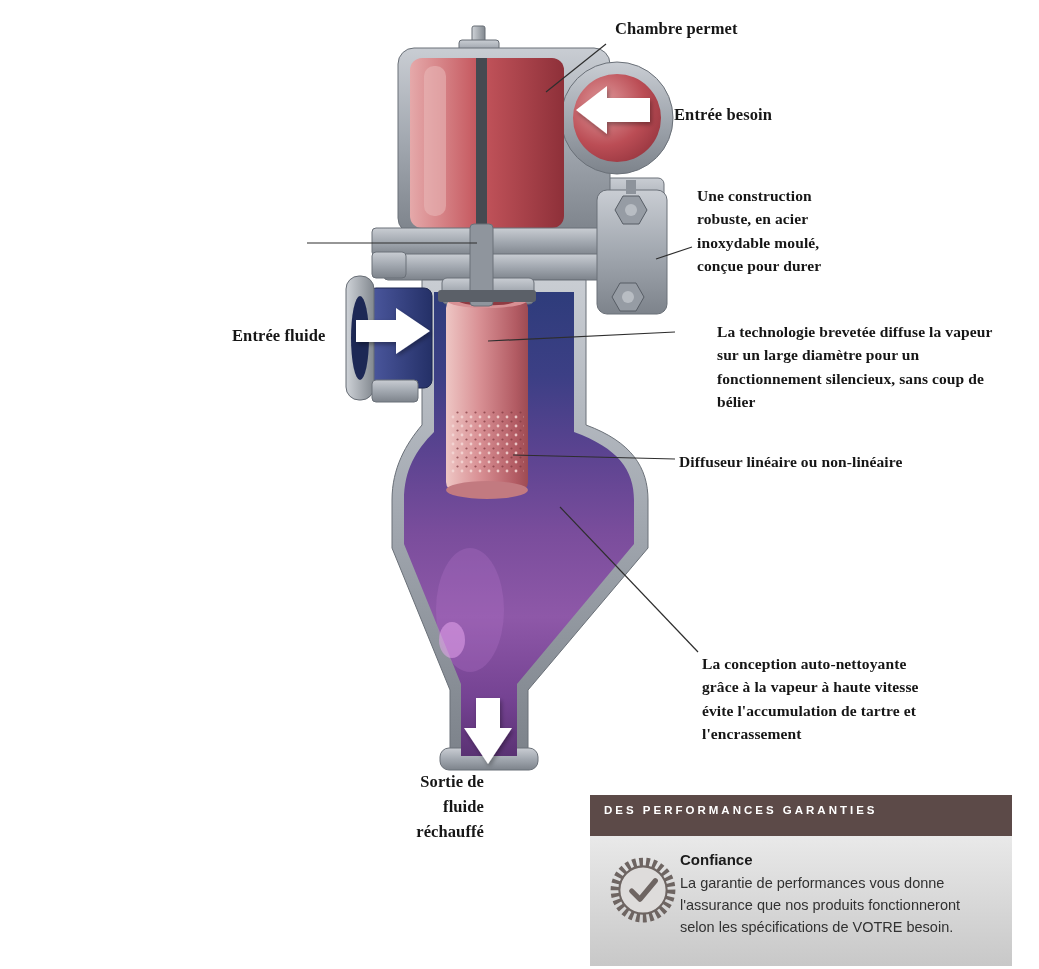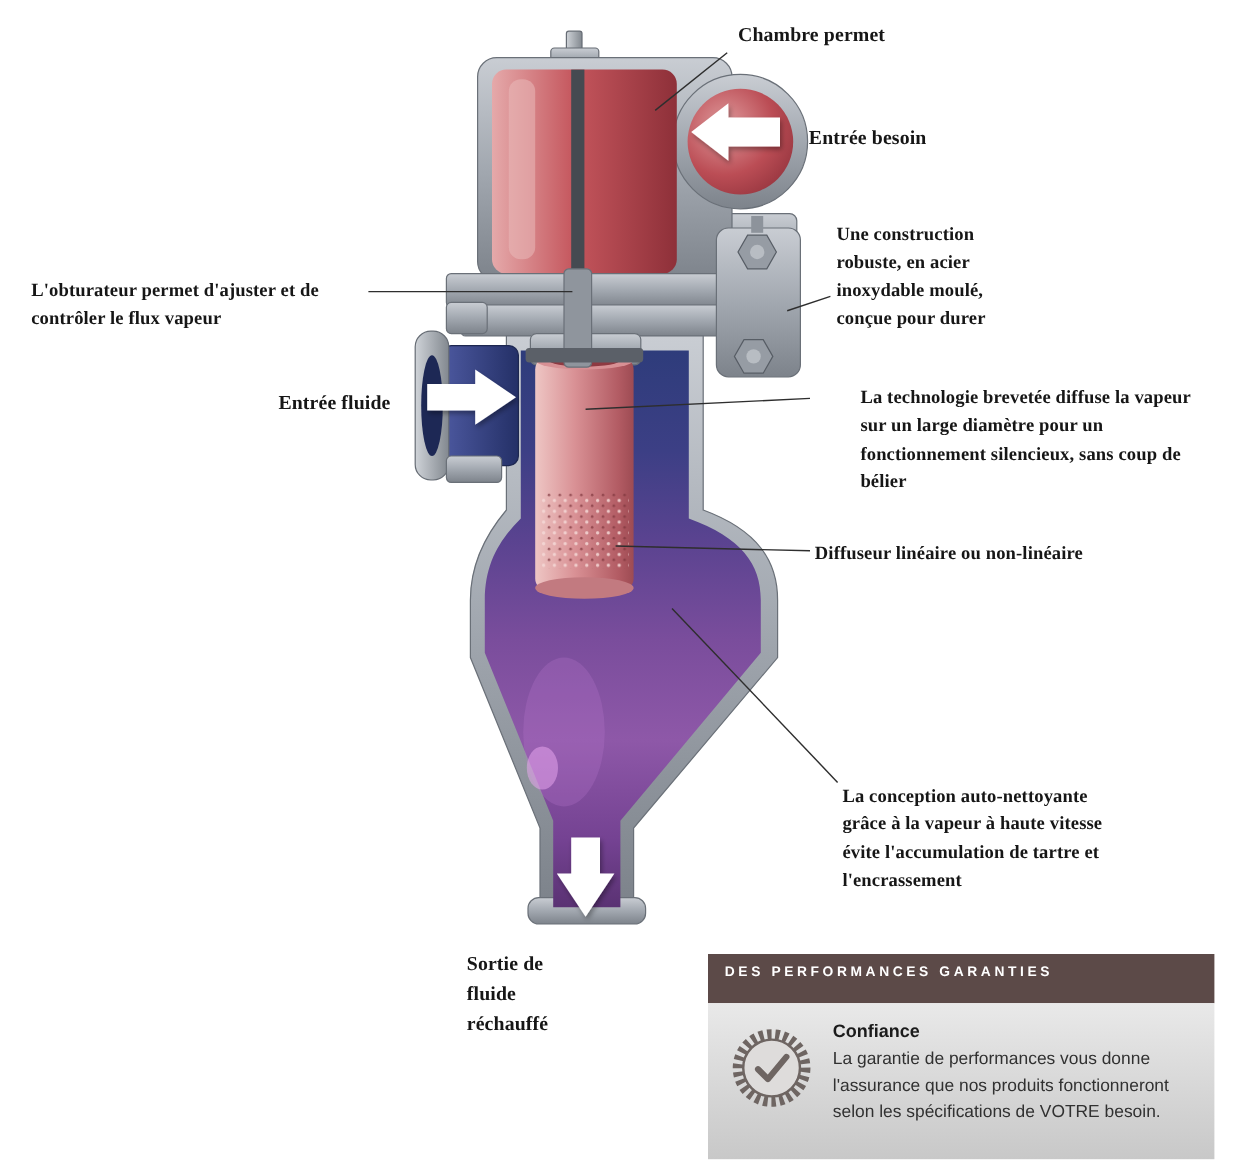--- a/index.html
+++ b/index.html
@@ -7,33 +7,33 @@
   .canvas {
     position:relative; width:1039px; height:969px; background:#fff;
     overflow:hidden; font-family:"Liberation Serif", serif;
   }
   .art { position:absolute; left:0; top:0; width:1039px; height:969px; }
   .label {
     position:absolute; font-weight:700; color:#161616;
     font-size:15.5px; line-height:1.5; letter-spacing:.1px;
   }
   .label.big { font-size:16.5px; }
-  .label.center { text-align:left;margin-top:21px; }
+  .label.center { text-align:right; }
 
   .panel {
     position:absolute; left:590px; top:795px; width:422px;
     font-family:"Liberation Sans", sans-serif;
   }
   .panel-header {
     background:#5c4a48; color:#ffffff; font-size:11.5px; font-weight:700;
     letter-spacing:3px; padding:9px 14px 20px 14px;
   }
   .panel-body {
     background:linear-gradient(180deg,#e9e9e9,#c8c8c8);
-    padding:15px 14px 18px 16px; display:flex; gap:14px; align-items:flex-start;
+    padding:15px 14px 18px 16px; display:flex; gap:0; align-items:flex-start;
     min-height:130px;
   }
   .badge { width:74px; height:74px; flex:none; margin-top:2px; }
   .panel-text { flex:1; }
   .panel-title { font-size:15px; font-weight:700; color:#1b1b1b; margin-bottom:5px; }
   .panel-para { font-size:14.5px; color:#313131; line-height:1.5; }
 </style>
 </head>
 <body>
 
@@ -159,21 +159,20 @@
       <line x1="698" y1="652" x2="560" y2="507"></line>
     </g>
   </svg>
 
   <div class="label big" style="left:615px; top:17px; width:160px;">Chambre permet</div>
 
   <div class="label big" style="left:674px; top:103px; width:160px;">Entrée besoin</div>
 
   <div class="label" style="left:697px; top:184px; width:168px;">Une construction robuste, en acier inoxydable moulé, conçue pour durer</div>
 
-  <div class="label" style="left:26px; top:231px; width:285px;">L'obturateur permet d'ajuster et de contrôler le flux vapeur</div>
 
   <div class="label big" style="left:232px; top:324px; width:130px;">Entrée fluide</div>
 
   <div class="label" style="left:717px; top:320px; width:295px;">La technologie brevetée diffuse la vapeur sur un large diamètre pour un fonctionnement silencieux, sans coup de bélier</div>
 
   <div class="label" style="left:679px; top:450px; width:290px;">Diffuseur linéaire ou non-linéaire</div>
 
   <div class="label" style="left:702px; top:652px; width:238px;">La conception auto-nettoyante grâce à la vapeur à haute vitesse évite l'accumulation de tartre et l'encrassement</div>
 
   <div class="label big center" style="left:389px; top:770px; width:95px;">Sortie de fluide réchauffé</div>

